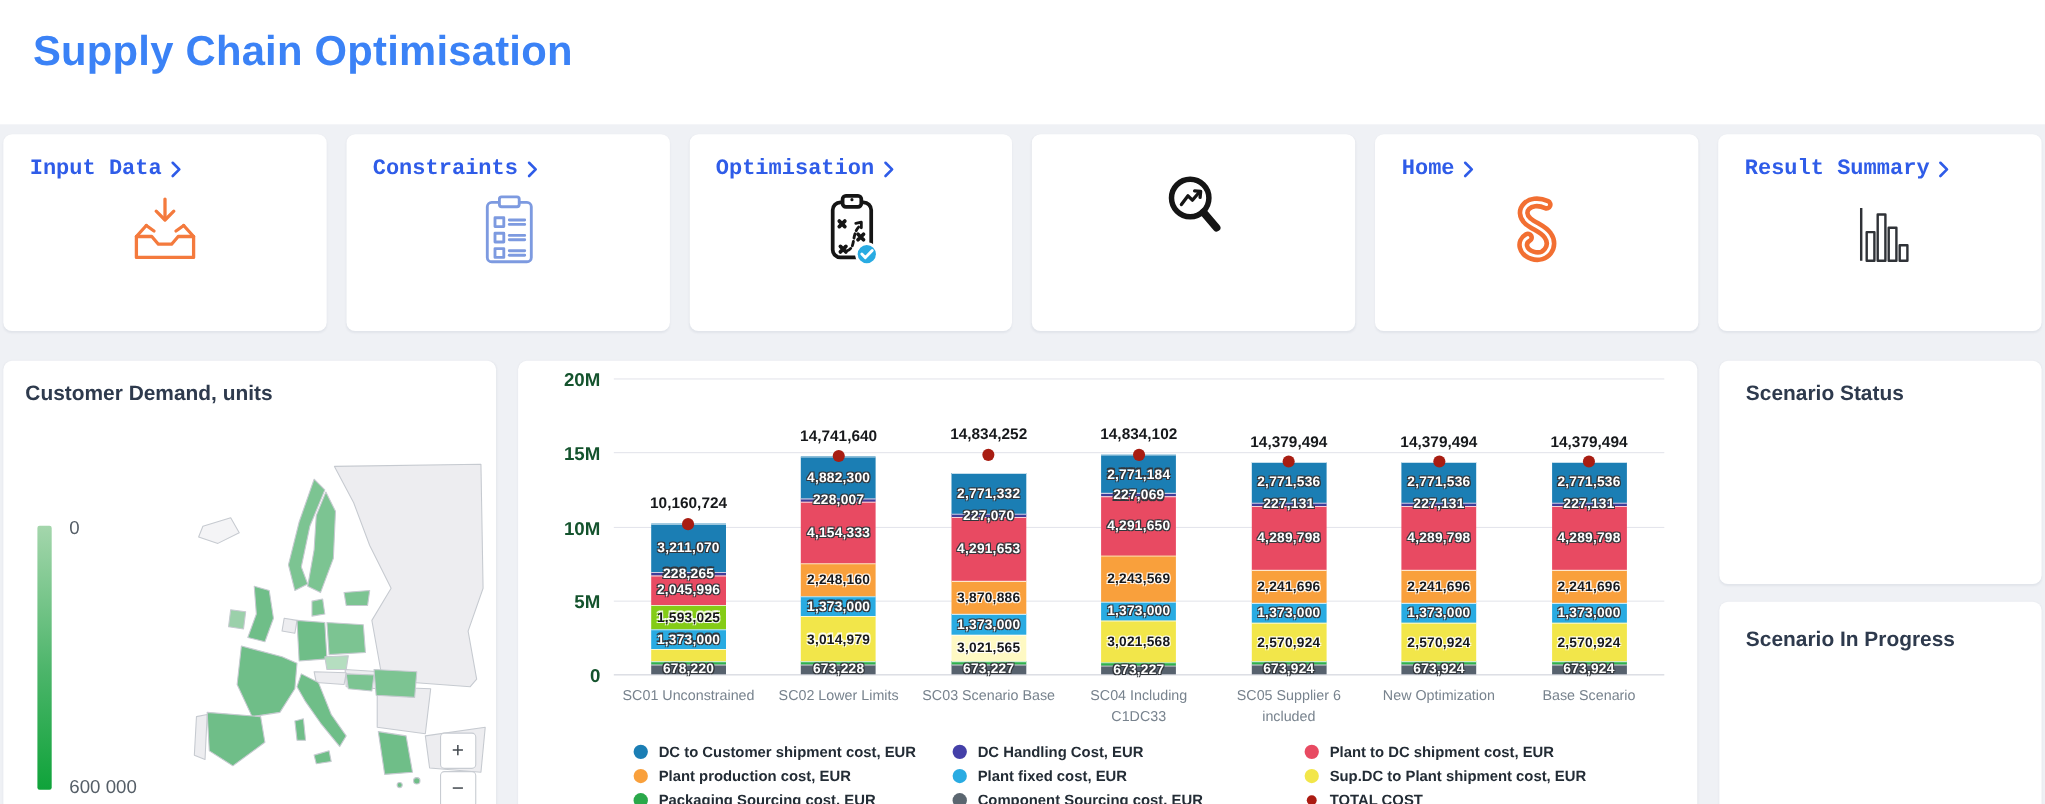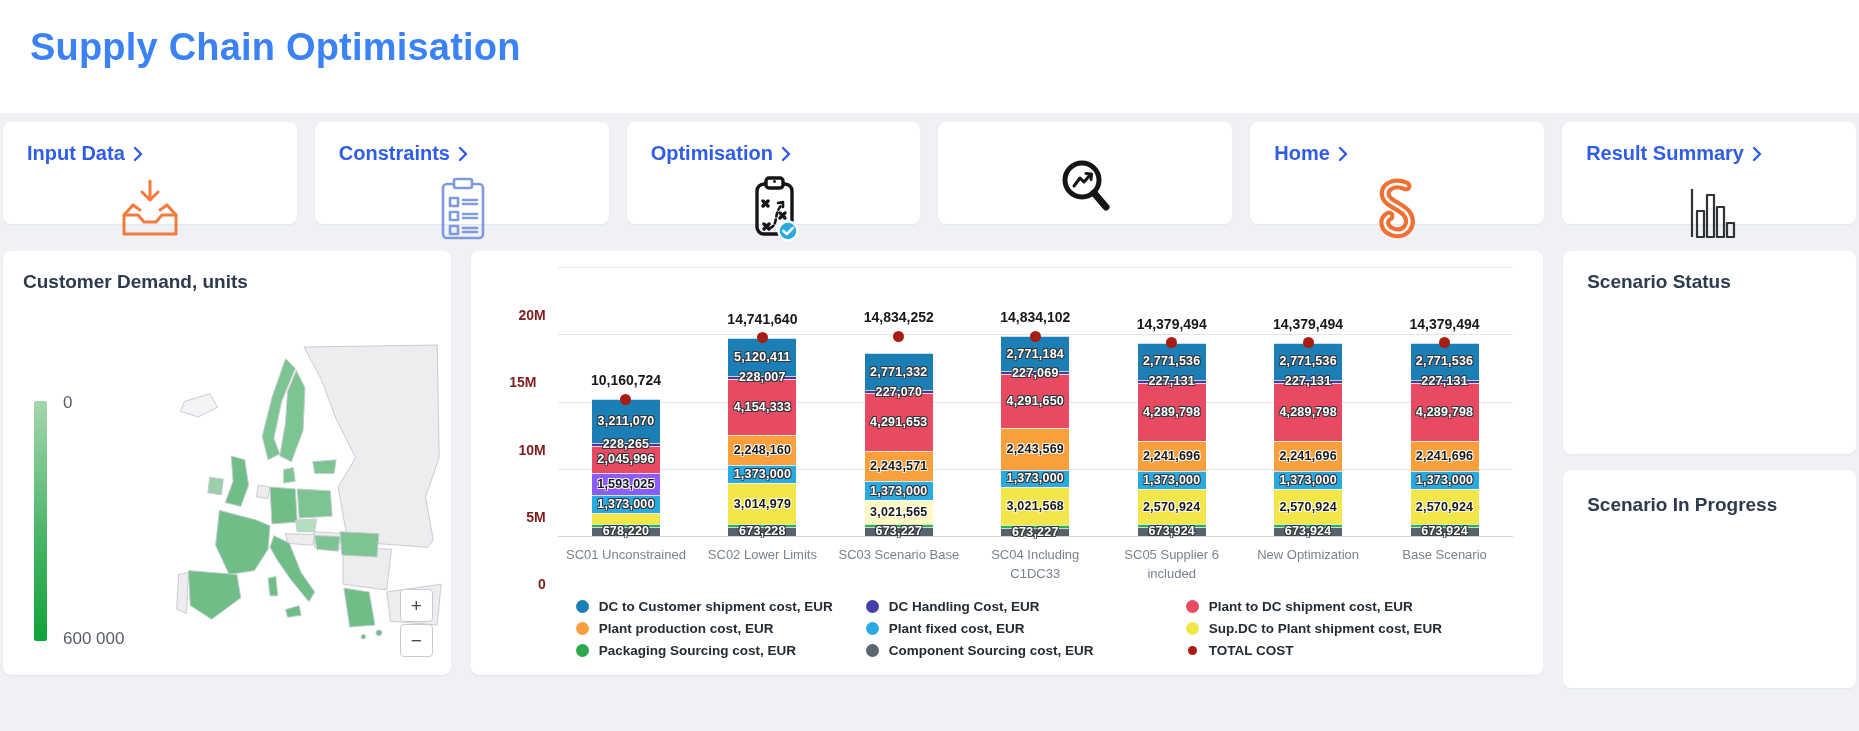--- a/index.html
+++ b/index.html
@@ -8,21 +8,21 @@
     background:#eff1f5;
     font-family:"Liberation Sans", sans-serif;
     -webkit-font-smoothing:antialiased;
   }
   .card{background:#fff;border-radius:8px;box-shadow:0 1px 2px rgba(25,39,60,.06);}
   
   .topbar{background:#fff;height:113px;width:100%;}
   .topbar h1{margin:0;padding:26px 0 0 30px;font-size:38px;font-weight:700;color:#3b82f6;letter-spacing:.2px;}
   
   .nav-row{display:flex;gap:18px;padding:9px 3px 0 3px;}
-  .nav-card{flex:1;height:102px;padding:20px 24px 12px 24px;box-sizing:border-box;cursor:pointer;}
+  .nav-card{flex:1;height:179px;padding:20px 24px 12px 24px;box-sizing:border-box;cursor:pointer;font-family:Liberation Mono, monospace;}
   .nav-card .label-row{display:flex;align-items:center;gap:8px;}
   .nav-card .label{font-size:20px;font-weight:700;color:#2f5ce8;}
   .nav-card .icon-wrap{height:86px;display:flex;align-items:center;justify-content:center;}
   
   .main-row{display:flex;gap:20px;padding:27px 3px 0 3px;align-items:flex-start;}
   .panel-title{font-size:19px;font-weight:700;color:#2e3a4d;}
   
   .map-card{width:448px;height:424px;position:relative;box-sizing:border-box;}
   .map-card .panel-title{position:absolute;left:20px;top:20px;}
   .grad-bar{position:absolute;left:31px;top:150px;width:13px;height:240px;border-radius:2px;
@@ -30,21 +30,21 @@
   .grad-label{position:absolute;font-size:17px;color:#555e67;}
   .map-svg{position:absolute;left:92px;top:88px;}
   .zoom-ctl{position:absolute;right:18px;bottom:18px;display:flex;flex-direction:column;gap:2px;}
   .zoom-btn{width:33px;height:33px;background:#fff;border:1px solid #c8ccd2;border-radius:4px;
     font-size:19px;color:#43494f;display:flex;align-items:center;justify-content:center;cursor:pointer;box-sizing:border-box;}
   
   .chart-card{width:1073px;height:424px;position:relative;}
   .plot{position:absolute;left:87px;top:16px;width:955px;height:269px;}
   .gridline{position:absolute;left:0;width:955px;height:1px;background:#e4e5ec;}
   .gridline.zero{background:#cfd2da;}
-  .ytick{position:absolute;left:-58px;width:46px;text-align:right;font-size:14px;font-weight:700;color:#7f1d1d;margin-top:48px;}
+  .ytick{position:absolute;left:-58px;width:46px;text-align:right;font-size:17px;font-weight:700;color:#14532d;}
   .bar{position:absolute;bottom:0;width:68px;display:flex;flex-direction:column-reverse;}
   .seg{position:relative;box-shadow:inset 0 1px 0 rgba(255,255,255,.75);}
   .seglab{position:absolute;left:50%;top:50%;transform:translate(-50%,-50%);white-space:nowrap;
     font-size:12.5px;font-weight:700;z-index:2;letter-spacing:.2px;}
   .seglab.light{color:#fff;text-shadow:-1px -1px 0 #33373c,1px -1px 0 #33373c,-1px 1px 0 #33373c,1px 1px 0 #33373c;}
   .seglab.dark{color:#17181a;text-shadow:-1px -1px 0 rgba(255,255,255,.85),1px -1px 0 rgba(255,255,255,.85),-1px 1px 0 rgba(255,255,255,.85),1px 1px 0 rgba(255,255,255,.85);}
   .total-dot{position:absolute;width:11px;height:11px;border-radius:50%;z-index:3;}
   .total-label{position:absolute;width:150px;text-align:center;font-size:14px;font-weight:700;color:#16181b;
     text-shadow:0 0 2px #fff;z-index:3;white-space:nowrap;}
   .xlabel{position:absolute;width:126px;text-align:center;font-size:13px;color:#78838e;line-height:1.45;}
@@ -265,33 +265,33 @@
 
   <div class="card chart-card">
     <div class="plot" id="plot">
         <div class="gridline zero" style="top: 269px;"></div>
         <div class="ytick" style="top: 261px;">0</div>
         <div class="gridline" style="top: 201.75px;"></div>
         <div class="ytick" style="top: 193.75px;">5M</div>
         <div class="gridline" style="top: 134.5px;"></div>
         <div class="ytick" style="top: 126.5px;">10M</div>
         <div class="gridline" style="top: 67.25px;"></div>
-        <div class="ytick" style="top: 59.25px; text-align: center;">15M</div>
+        <div class="ytick" style="top: 59.25px;">15M</div>
         <div class="gridline" style="top: 0px;"></div>
         <div class="ytick" style="top: -8px;">20M</div>
         <div class="bar" style="left: 34.2143px; height: 136.662px;">
           <div class="seg" style="height: 9.12206px; background: rgb(87, 98, 110);">
             <span class="seglab light">678,220</span>
           </div>
           <div class="seg" style="height: 3.10695px; background: rgb(46, 178, 76);"></div>
           <div class="seg" style="height: 10.762px; background: rgb(242, 230, 74);"></div>
           <div class="seg" style="height: 18.4669px; background: rgb(41, 171, 226);">
             <span class="seglab light">1,373,000</span>
           </div>
-          <div class="seg" style="height: 21.4262px; background: #8b5cf6;">
+          <div class="seg" style="height: 21.4262px; background: #84cc16;">
             <span class="seglab dark">1,593,025</span>
           </div>
           <div class="seg" style="height: 27.5186px; background: rgb(232, 74, 98);">
             <span class="seglab light">2,045,996</span>
           </div>
           <div class="seg" style="height: 3.07016px; background: rgb(65, 61, 153);">
             <span class="seglab light">228,265</span>
           </div>
           <div class="seg" style="height: 43.1889px; background: rgb(27, 126, 180);">
             <span class="seglab light">3,211,070</span>
@@ -314,39 +314,39 @@
           <div class="seg" style="height: 30.2378px; background: rgb(249, 160, 60);">
             <span class="seglab dark">2,248,160</span>
           </div>
           <div class="seg" style="height: 55.8758px; background: rgb(232, 74, 98);">
             <span class="seglab light">4,154,333</span>
           </div>
           <div class="seg" style="height: 3.06669px; background: rgb(65, 61, 153);">
             <span class="seglab light">228,007</span>
           </div>
           <div class="seg" style="height: 37.8887px; background: rgb(27, 126, 180);">
-            <span class="seglab light">5,120,411</span>
+            <span class="seglab light">4,882,300</span>
           </div>
         </div>
         <div class="total-dot" style="background: rgb(168, 29, 18); left: 199.143px; top: 65.2249px;"></div>
         <div class="total-label" style="left: 129.643px; top: 43.7249px;">14,741,640</div>
         <div class="xlabel" style="left: 141.643px; top: 279px;">SC02 Lower Limits</div>
         <div class="bar" style="left: 307.071px; height: 199.521px;">
           <div class="seg" style="height: 9.0549px; background: rgb(87, 98, 110);">
             <span class="seglab light">673,227</span>
           </div>
           <div class="seg" style="height: 3.13162px; background: rgb(46, 178, 76);"></div>
           <div class="seg" style="height: 24px; background: #fef9c3;">
             <span class="seglab dark">3,021,565</span>
           </div>
           <div class="seg" style="height: 18.4669px; background: rgb(41, 171, 226);">
             <span class="seglab light">1,373,000</span>
           </div>
           <div class="seg" style="height: 30.176px; background: rgb(249, 160, 60);">
-            <span class="seglab dark">2,243,571</span>
+            <span class="seglab dark">3,870,886</span>
           </div>
           <div class="seg" style="height: 57.7227px; background: rgb(232, 74, 98);">
             <span class="seglab light">4,291,653</span>
           </div>
           <div class="seg" style="height: 3.05409px; background: rgb(65, 61, 153);">
             <span class="seglab light">227,070</span>
           </div>
           <div class="seg" style="height: 37.2744px; background: rgb(27, 126, 180);">
             <span class="seglab light">2,771,332</span>
           </div>

